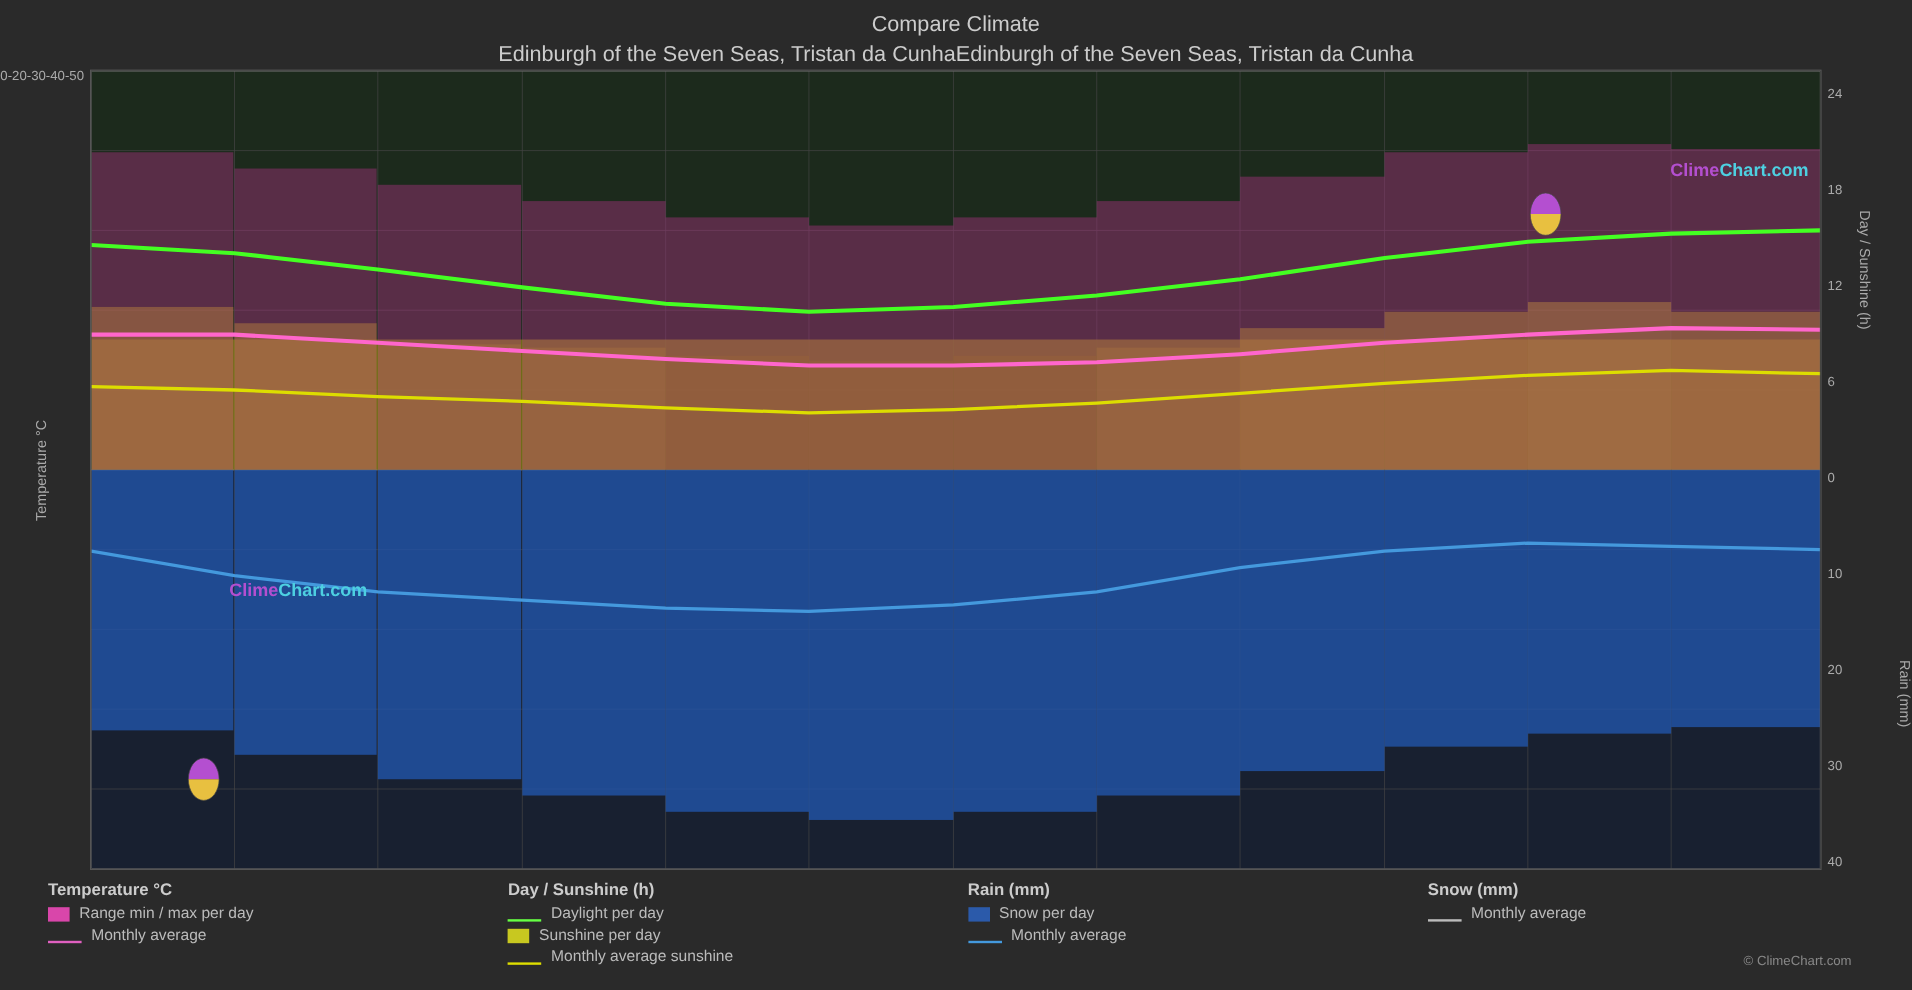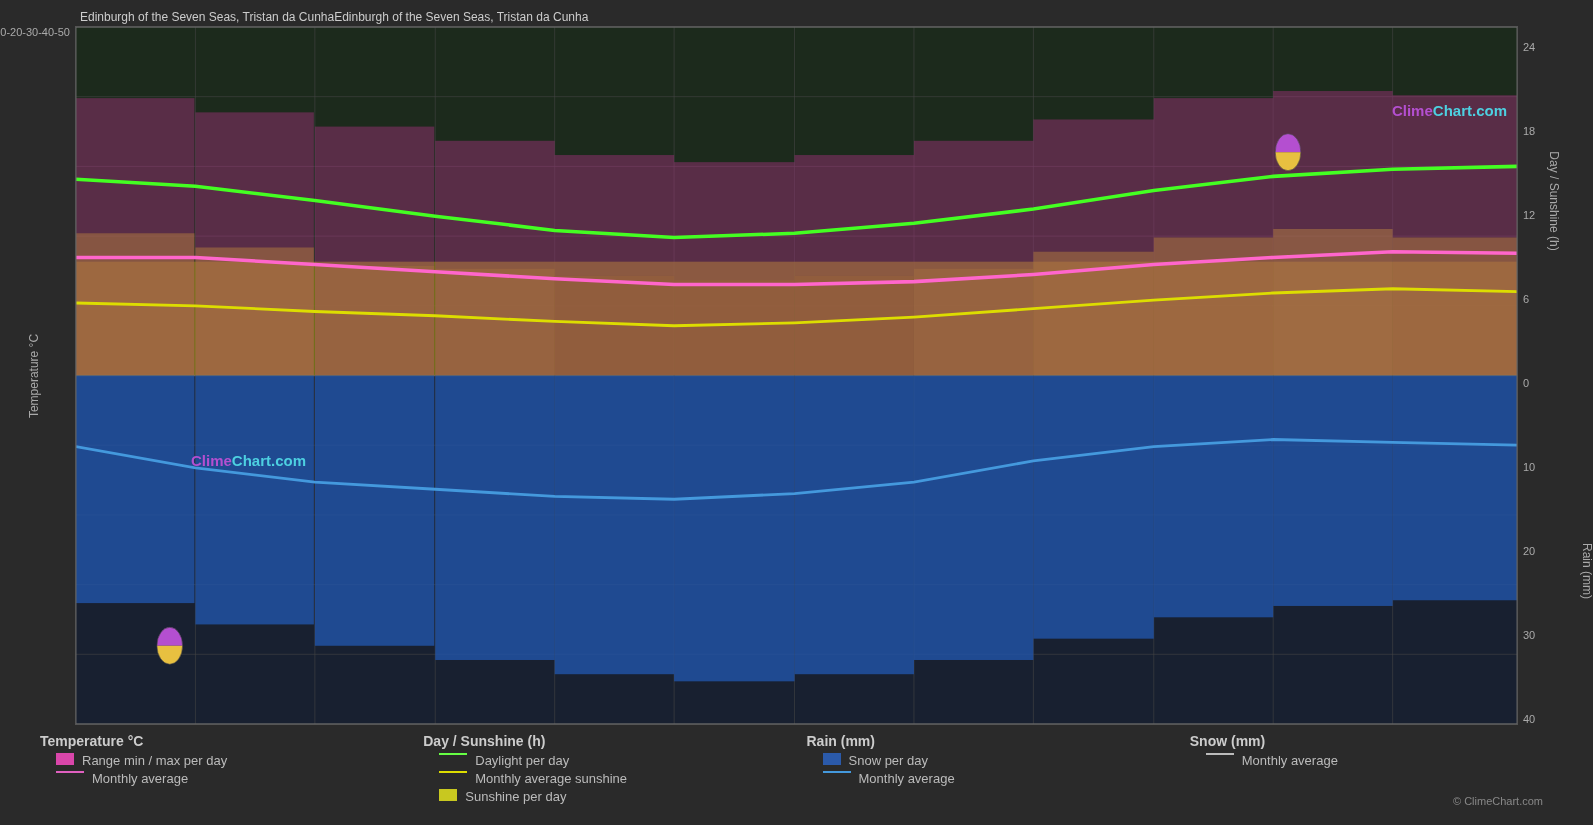--- a/index.html
+++ b/index.html
@@ -22,23 +22,23 @@
 
     .page-title {
       text-align: center;
       font-size: 18px;
       color: #ccc;
       margin-bottom: 4px;
     }
 
     .chart-header {
       display: flex;
-      justify-content: flex-start;
+      justify-content: center;
       padding: 0 60px;
-      font-size: 12px;
+      font-size: 18px;
       color: #ccc;
       margin-bottom: 2px;
     }
 
     .chart-area {
       flex: 1;
       display: flex;
       position: relative;
       min-height: 0;
     }
@@ -169,26 +169,25 @@
 
     .legend-section-title {
       font-size: 14px;
       color: #ccc;
       font-weight: bold;
       margin-bottom: 4px;
     }
 
     .legend-item {
       display: flex;
-      align-items: flex-start;
+      align-items: flex-end;
       gap: 8px;
       font-size: 13px;
       color: #bbb;
       margin-bottom: 3px;
-      margin-left: 16px;
     }
 
     .legend-swatch {
       width: 18px;
       height: 12px;
       flex-shrink: 0;
       display: inline-block;
     }
 
     .legend-line {
@@ -209,20 +208,21 @@
     .legend-col {
       display: flex;
       flex-direction: column;
     }
   </style>
 </head>
 <body>
 
 <div class="page-container">
 
+  <div class="page-title">Compare Climate</div>
 
   <div class="chart-header">
     <span>Edinburgh of the Seven Seas,  Tristan da Cunha</span>
     <span>Edinburgh of the Seven Seas,  Tristan da Cunha</span>
   </div>
 
   <div class="chart-area">
 
     <div class="y-axis-left">
       <span class="y-axis-label-rotated-left">Temperature °C</span>
@@ -404,27 +404,27 @@
       </div>
     </div>
 
     <div class="legend-col">
       <div class="legend-section-title">Day / Sunshine (h)</div>
       <div class="legend-item">
         <span class="legend-line" style="background:#66ff44;"></span>
         <span>Daylight per day</span>
       </div>
       <div class="legend-item">
+        <span class="legend-swatch" style="background:#c8c820;"></span>
+        <span>Sunshine per day</span>
+      </div>
+      <div class="legend-item">
         <span class="legend-line" style="background:#dddd00;"></span>
         <span>Monthly average sunshine</span>
       </div>
-      <div class="legend-item">
-        <span class="legend-swatch" style="background:#c8c820;"></span>
-        <span>Sunshine per day</span>
-      </div>
     </div>
 
     <div class="legend-col">
       <div class="legend-section-title">Rain (mm)</div>
       <div class="legend-item">
         <span class="legend-swatch" style="background:#2b5aaa;"></span>
         <span>Snow per day</span>
       </div>
       <div class="legend-item">
         <span class="legend-line" style="background:#4499dd;"></span>

